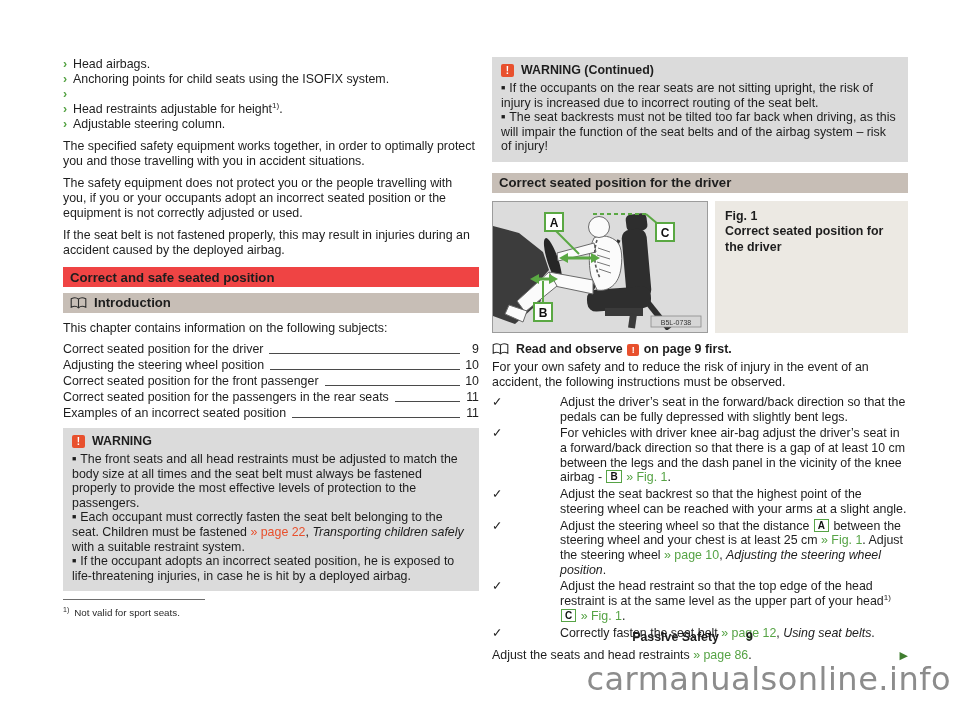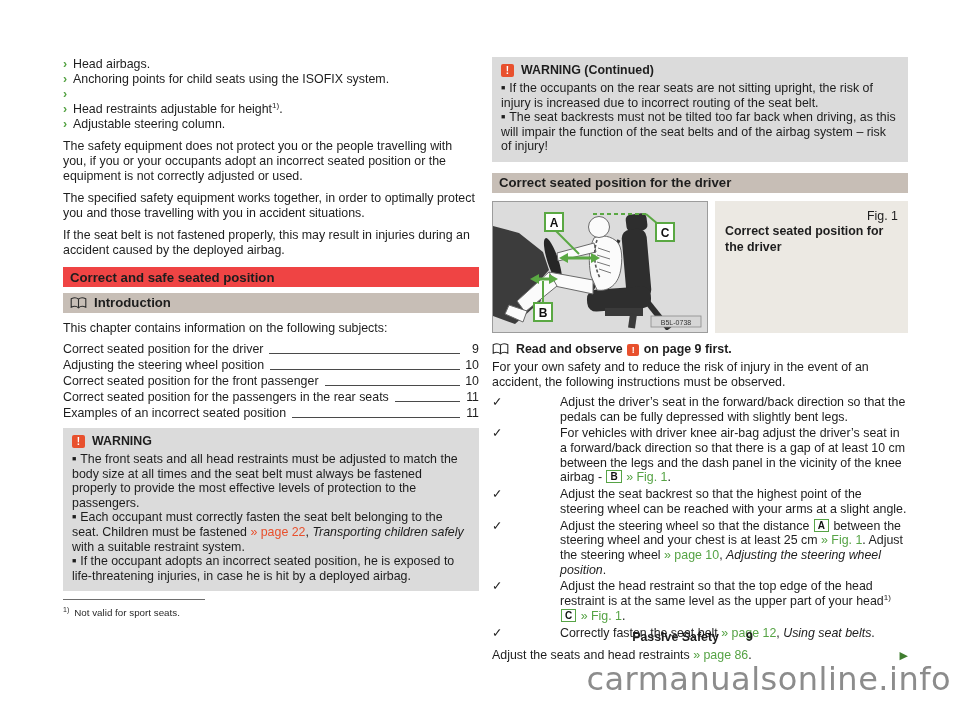--- a/index.html
+++ b/index.html
@@ -54,21 +54,21 @@
 
   .red-link{color:#e8502d;}
   .green-link{color:#56a345;}
   .it{font-style:italic;}
   sup{font-size:8px;line-height:0;}
 
   
   .figure{display:flex;margin-top:8px;height:132px;}
   .fig-image{width:214px;height:130px;background:#dcdcdc;border:1px solid #9c9c9c;flex-shrink:0;}
   .fig-caption{flex:1;background:#ece9e3;margin-left:7px;padding:8px 10px;line-height:15.5px;}
-  .fig-caption .fig-no{font-weight:normal;text-align:right;}
+  .fig-caption .fig-no{font-weight:bold;}
   .fig-caption .fig-text{font-weight:bold;}
 
   
   .read-observe{display:flex;align-items:center;gap:7px;font-weight:bold;margin-top:9px;}
   .inline-badge{
     display:inline-flex;width:12px;height:12px;border-radius:2px;background:#e8502d;color:#fff;
     font-size:9px;font-weight:bold;align-items:center;justify-content:center;margin:0 1px;
   }
   .intro-par{margin-top:3px;}
 
@@ -118,22 +118,22 @@
     <div class="bullet-row">
       <span class="chev">›</span>
       <span><span>Head restraints adjustable for height</span><sup>1)</sup><span>.</span></span>
     </div>
     <div class="bullet-row">
       <span class="chev">›</span>
       <span>Adjustable steering column.</span>
     </div>
   </div>
 
+  <p class="body">The specified safety equipment works together, in order to optimally protect you and those travelling with you in accident situations.</p>
   <p class="body">The safety equipment does not protect you or the people travelling with you, if you or your occupants adopt an incorrect seated position or the equipment is not correctly adjusted or used.</p>
-  <p class="body">The specified safety equipment works together, in order to optimally protect you and those travelling with you in accident situations.</p>
   <p class="body">If the seat belt is not fastened properly, this may result in injuries during an accident caused by the deployed airbag.</p>
 
   <div class="sec-header">Correct and safe seated position</div>
 
   <div class="sub-header">
     <span class="book-icon">
       <svg width="17" height="12" viewBox="0 0 17 12">
         <path d="M1.2,1.8 C3.8,0.4 6.8,0.6 8.5,2.2 C10.2,0.6 13.2,0.4 15.8,1.8 L15.8,10.2 C13.2,9 10.2,9.2 8.5,10.8 C6.8,9.2 3.8,9 1.2,10.2 Z" fill="none" stroke="#2b2b2b" stroke-width="1.1"></path>
         <line x1="8.5" y1="2.2" x2="8.5" y2="10.6" stroke="#2b2b2b" stroke-width="1.1"></line>
       </svg>

